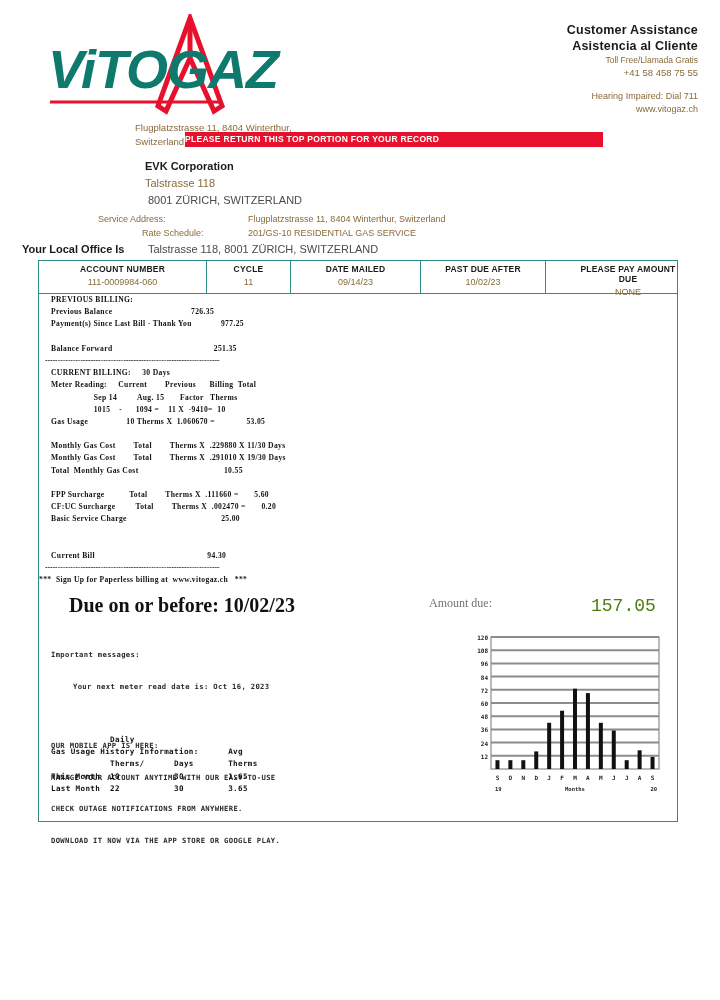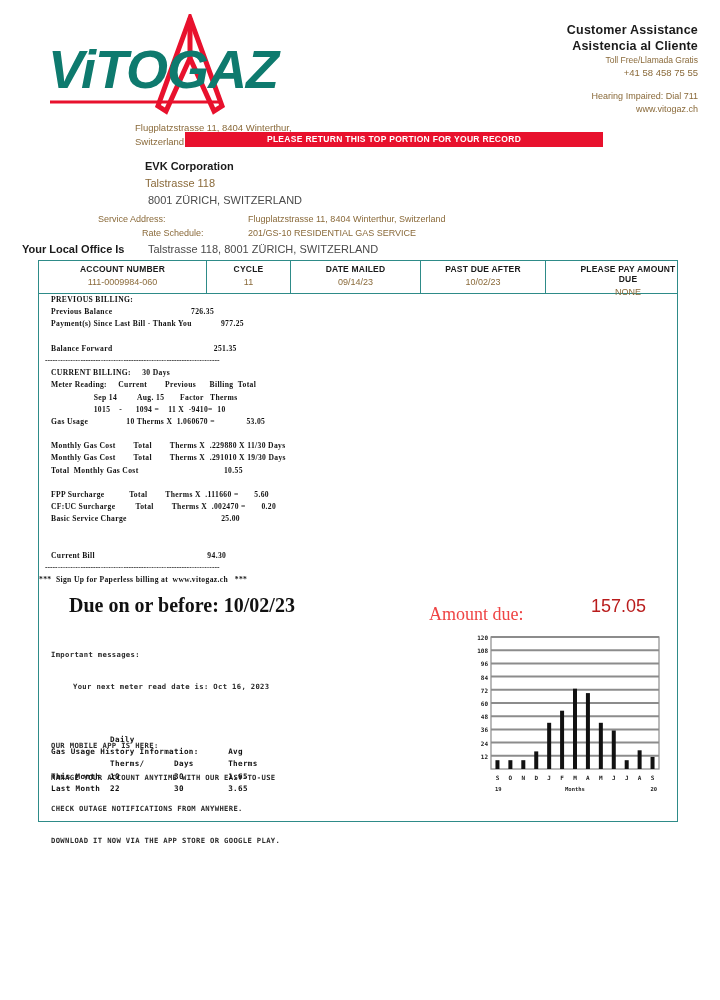--- a/index.html
+++ b/index.html
@@ -30,21 +30,21 @@
   .assist .a2{font-size:12.5px;font-weight:bold;color:#1a1a1a;line-height:16px;letter-spacing:.2px;}
   .assist .a3{font-size:8.5px;line-height:12px;color:#8a6a3a;}
   .assist .a4{font-size:9.5px;line-height:13px;color:#8a6a3a;}
   .assist .gap{height:11px;}
   .assist .a5{font-size:9px;line-height:12.5px;color:#8a6a3a;}
   .assist .a6{font-size:9px;line-height:12.5px;color:#8a6a3a;}
 
   .redbar{
     position:absolute;left:185px;top:132px;width:418px;height:15px;
     background:#e8112d;color:#ffffff;font-size:8.5px;font-weight:bold;
-    letter-spacing:.3px;text-align:center;line-height:15px;
+    letter-spacing:.3px;text-align:left;line-height:15px;
     font-family:"Liberation Sans",sans-serif;
   }
 
   
   .cust{position:absolute;left:0;top:160px;width:720px;}
   .cust .name{position:absolute;left:145px;top:0;font-size:11px;font-weight:bold;color:#1a1a1a;}
   .cust .l1{position:absolute;left:145px;top:17px;font-size:11px;color:#8a6a3a;}
   .cust .l2{position:absolute;left:148px;top:34px;font-size:11px;color:#4a4a4a;}
 
   .svc{position:absolute;left:98px;top:54px;font-size:9px;color:#8a6a3a;}
@@ -78,24 +78,24 @@
     font-size:7.6px;font-weight:bold;color:#111;
     line-height:12.2px;white-space:pre;letter-spacing:.35px;
   }
   .mono .ln{height:12.2px;padding-left:12px;}
   .mono .dash{color:#111;letter-spacing:0px;padding-left:6px;}
 
   
   .duerow{position:absolute;left:0;top:333px;width:640px;height:32px;}
   .duetxt{position:absolute;left:30px;top:0;font-family:"Liberation Serif",serif;
           font-size:20px;font-weight:bold;color:#111;}
-  .amtlbl{position:absolute;left:390px;top:10px;font-family:"Liberation Serif",serif;
-          font-size:18px;color:#ef4444;}
-  .amtval{position:absolute;left:552px;top:2px;font-family:Liberation Sans, sans-serif;
-          font-size:18px;color:#b91c1c;}
+  .amtlbl{position:absolute;left:390px;top:2px;font-family:"Liberation Serif",serif;
+          font-size:12px;color:#737373;}
+  .amtval{position:absolute;left:552px;top:2px;font-family:Liberation Mono, monospace;
+          font-size:18px;color:#4d7c0f;}
 
   
   .msgs{
     position:absolute;left:12px;top:368px;width:420px;
     font-family:"DejaVu Sans Mono","Liberation Mono",monospace;
     font-size:7.2px;font-weight:bold;color:#2b2b2b;line-height:10.5px;
     white-space:pre;letter-spacing:.35px;
   }
   .msgs .ind{padding-left:22px;}
   .msgs .gap{height:7px;}

